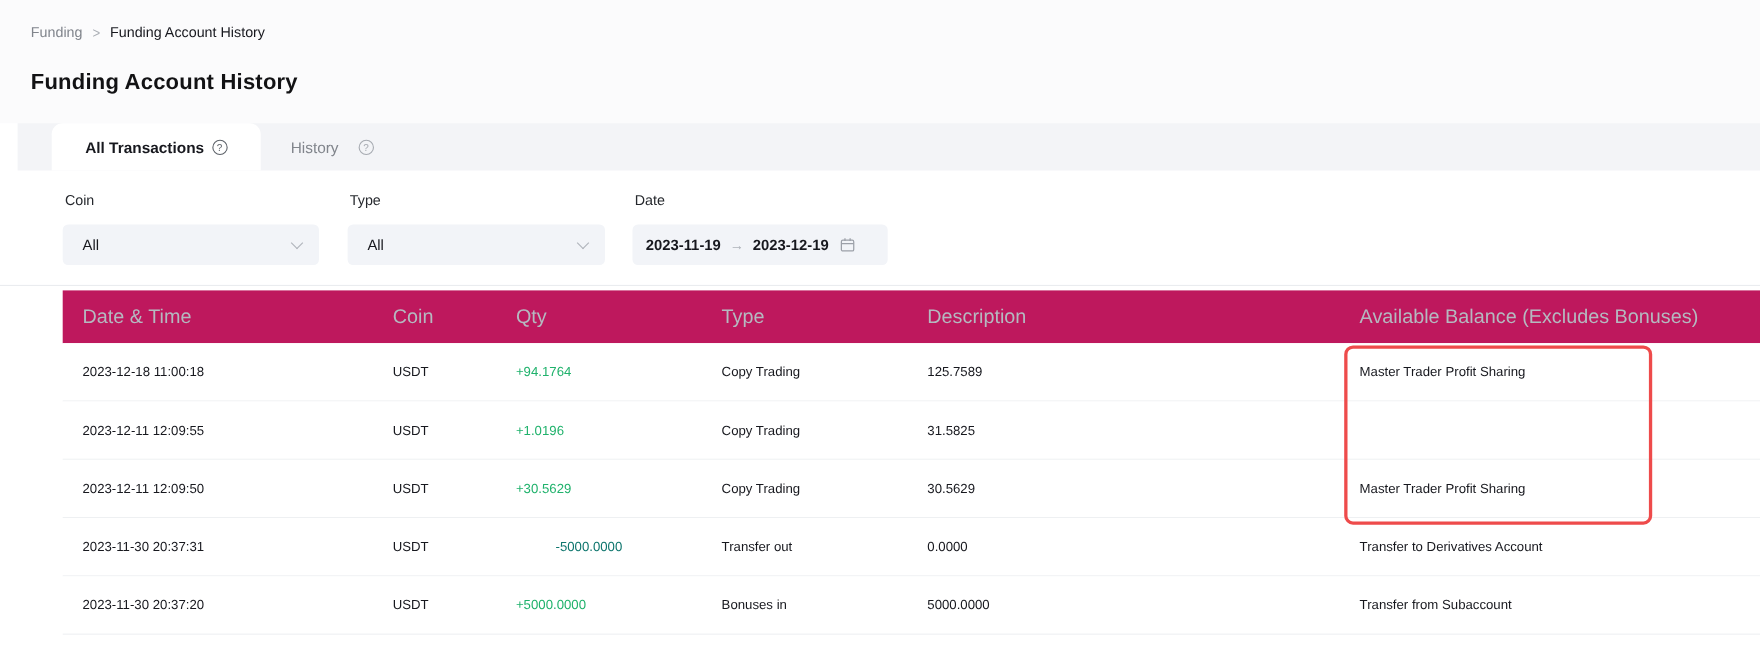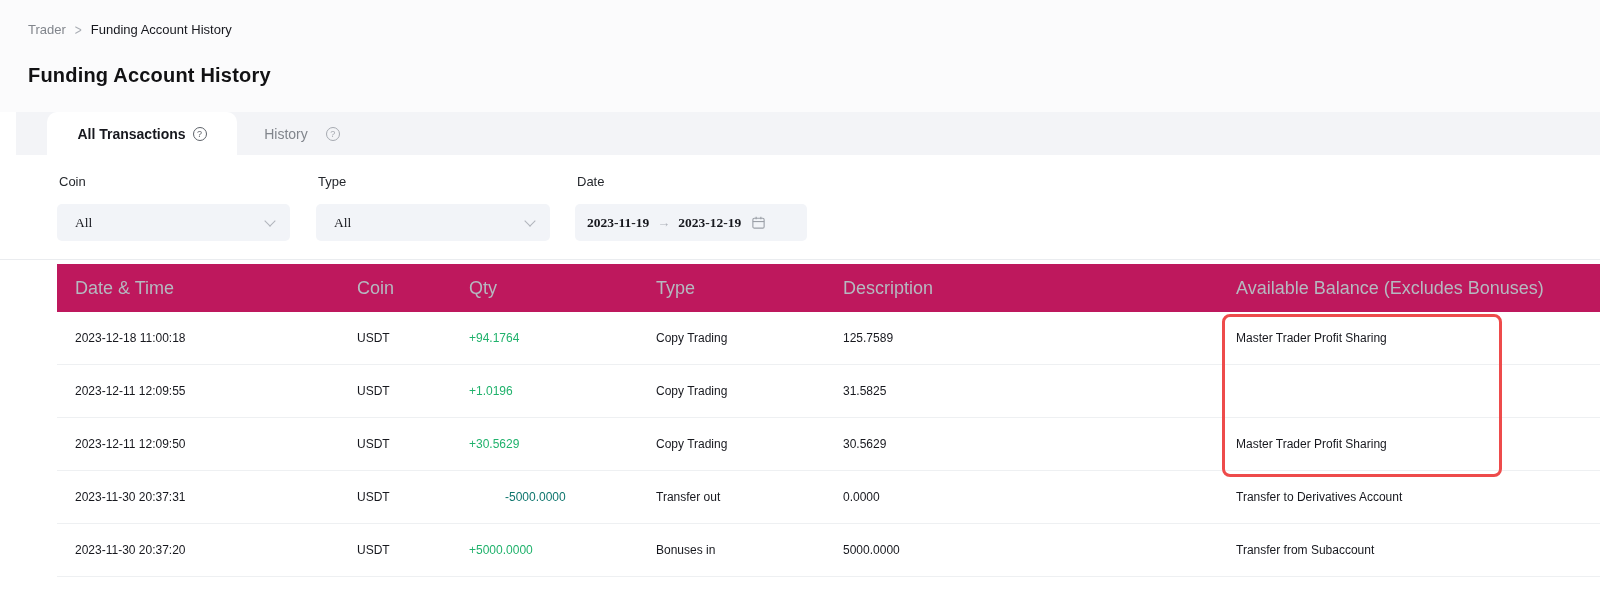--- a/index.html
+++ b/index.html
@@ -23,21 +23,21 @@
                 font-size:14px; font-weight:700; color:#17181e; }
   .tab.inactive { left:221px; width:130px; font-size:14px; color:#81858c;gap:18px; }
   .help-icon { width:14px; height:14px; border-radius:50%; display:inline-flex; align-items:center; justify-content:center;
                font-size:9px; font-weight:400; }
   .help-dark  { border:1px solid #5d6269; color:#5d6269; }
   .help-light { border:1px solid #a6aab1; color:#a6aab1; }
 
   
   .filter-label { position:absolute; top:174px; font-size:13px; color:#25282d; }
   .fbox { position:absolute; top:204px; height:37px; background:#f2f4f8; border-radius:5px;
-          display:flex; align-items:center; font-size:13.5px; color:#17181e; cursor:pointer;font-family:Liberation Serif, serif; }
+          display:flex; align-items:center; font-size:13.5px; color:#17181e; cursor:pointer; }
   .fbox.select { justify-content:space-between; padding:0 16px 0 18px; }
   .chevron-down { width:8px; height:8px; border-right:1.5px solid #b0b4bb; border-bottom:1.5px solid #b0b4bb;
                   transform:rotate(45deg); margin-top:-4px; }
   .datebox { padding:0 10px 0 12px; gap:8px; font-weight:600; font-size:13.5px; }
   .date-arrow { color:#aeb2b9; font-weight:400; font-size:13px; }
   .cal-icon { display:inline-flex; margin-left:2px; }
 
   
   .section-divider { position:absolute; left:0; top:259px; width:1600px; height:1px; background:#eaecef; }
   .grid-cols { display:grid; grid-template-columns:282px 112px 187px 187px 393px 1fr; align-items:center; padding-left:18px; }
@@ -48,21 +48,21 @@
 
   
   .highlight-box { position:absolute; left:1222px; top:314px; width:280px; height:163px;
                    border:3px solid #ee4b4b; border-radius:8px; pointer-events:none; z-index:5; }
 </style>
 </head>
 <body>
 
 <div class="top-band">
   <div class="breadcrumb">
-    <span>Trader</span>
+    <span>Funding</span>
     <span class="sep">&gt;</span>
     <span class="current">Funding Account History</span>
   </div>
   <div class="page-title">Funding Account History</div>
 </div>
 
 <div class="tabstrip">
   <div class="tab active">
     <span>All Transactions</span>
     <span class="help-icon help-dark">?</span>

